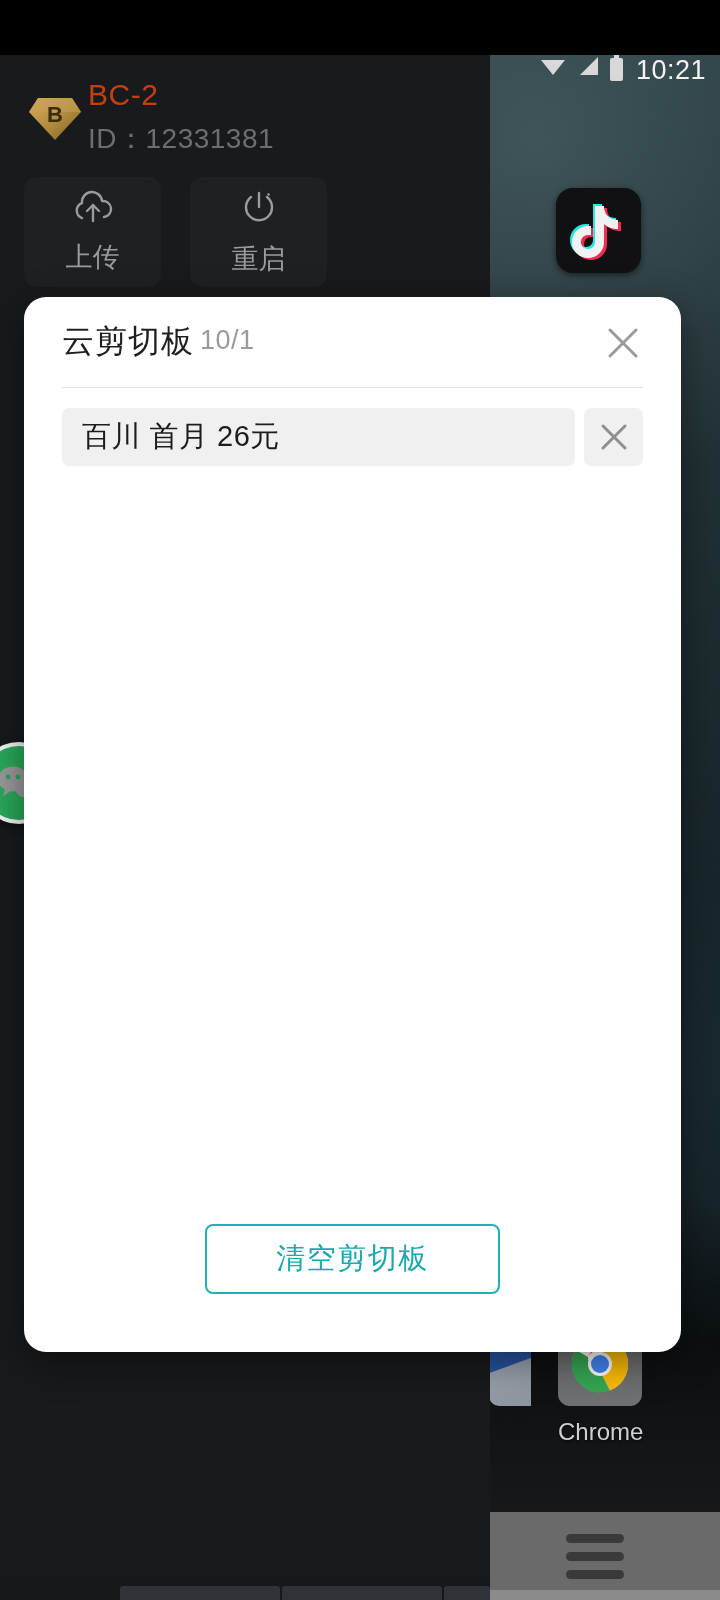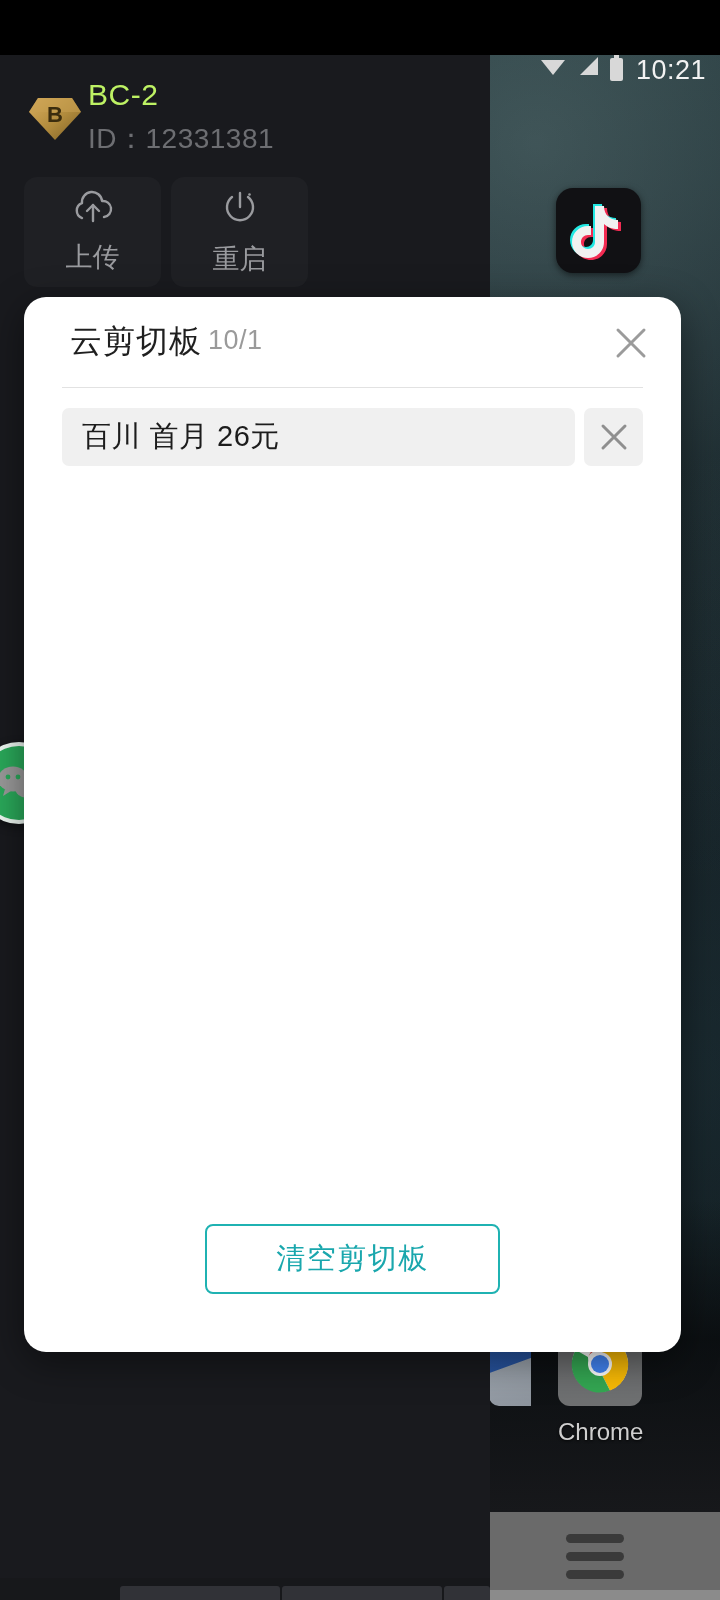--- a/index.html
+++ b/index.html
@@ -92,41 +92,41 @@
     background:#191a1e;
   }
 
   
   .dev-header { position:absolute; left:0; top:80px; width:490px; height:90px; }
   .dev-logo {
     position:absolute; left:24px; top:6px; width:62px; height:62px;
   }
   .dev-name {
     position:absolute; left:88px; top:-2px;
-    color:#bef264; font-size:30px; letter-spacing:0.5px;
+    color:#c2410c; font-size:30px; letter-spacing:0.5px;
   }
   .dev-id {
     position:absolute; left:88px; top:40px;
     color:#6d6e72; font-size:28px; letter-spacing:0.5px;
   }
   .quality-chip {
     position:absolute; left:318px; top:7px; width:148px; height:62px;
     background:#232429; border-radius:31px;
     display:flex; align-items:center; justify-content:center; gap:10px;
   }
   .quality-chip .q-label { color:#b4b4b4; font-size:27px; }
   .caret {
     width:0; height:0; border-left:11px solid transparent;
     border-right:11px solid transparent; border-top:12px solid #b4b4b4;
   }
 
   
   .actions {
     position:absolute; left:24px; top:177px; width:442px; height:110px;
-    display:flex; gap:10px;
+    display:flex; gap:29px;
   }
   .action-btn {
     width:137px; height:110px; background:#1f2024; border-radius:13px;
     display:flex; flex-direction:column; align-items:center; justify-content:center; gap:9px;
   }
   .action-btn .a-label { color:#9a9b9f; font-size:27px; }
 
   
   .wechat-fab {
     position:absolute; left:-22px; top:742px; width:82px; height:82px;
@@ -151,21 +151,21 @@
   .seg3 { left:444px; width:46px; }
 
   
   .dialog {
     position:absolute; left:24px; top:297px; width:657px; height:1055px;
     background:#ffffff; border-radius:22px;
     box-shadow:0 10px 38px rgba(0,0,0,0.45);
     overflow:hidden;
   }
   .dlg-head {
-    position:absolute; left:8px; top:0; width:100%; height:88px;
+    position:absolute; left:0; top:0; width:100%; height:88px;
   }
   .dlg-title {
     position:absolute; left:38px; top:23px;
     color:#1f1f1f; font-size:32px; letter-spacing:1px;
   }
   .dlg-count {
     position:absolute; left:176px; top:28px;
     color:#9a9a9a; font-size:27px; letter-spacing:0.5px;
   }
   .dlg-close {

